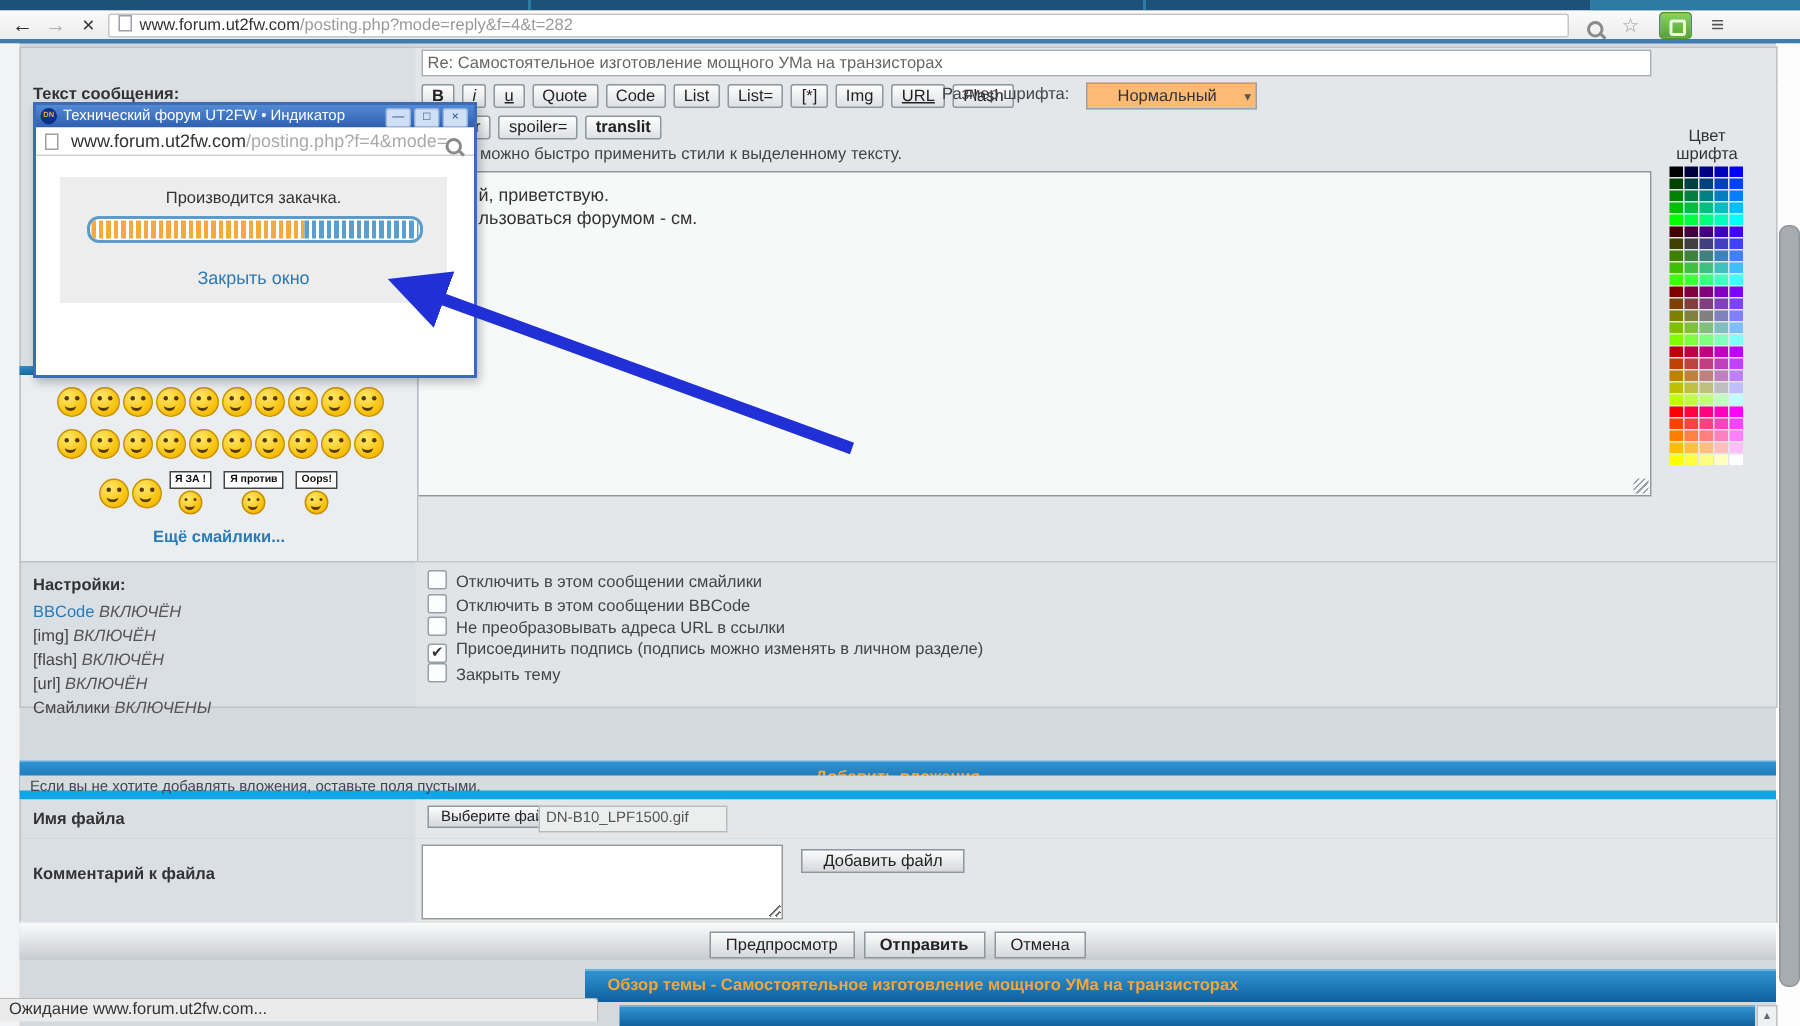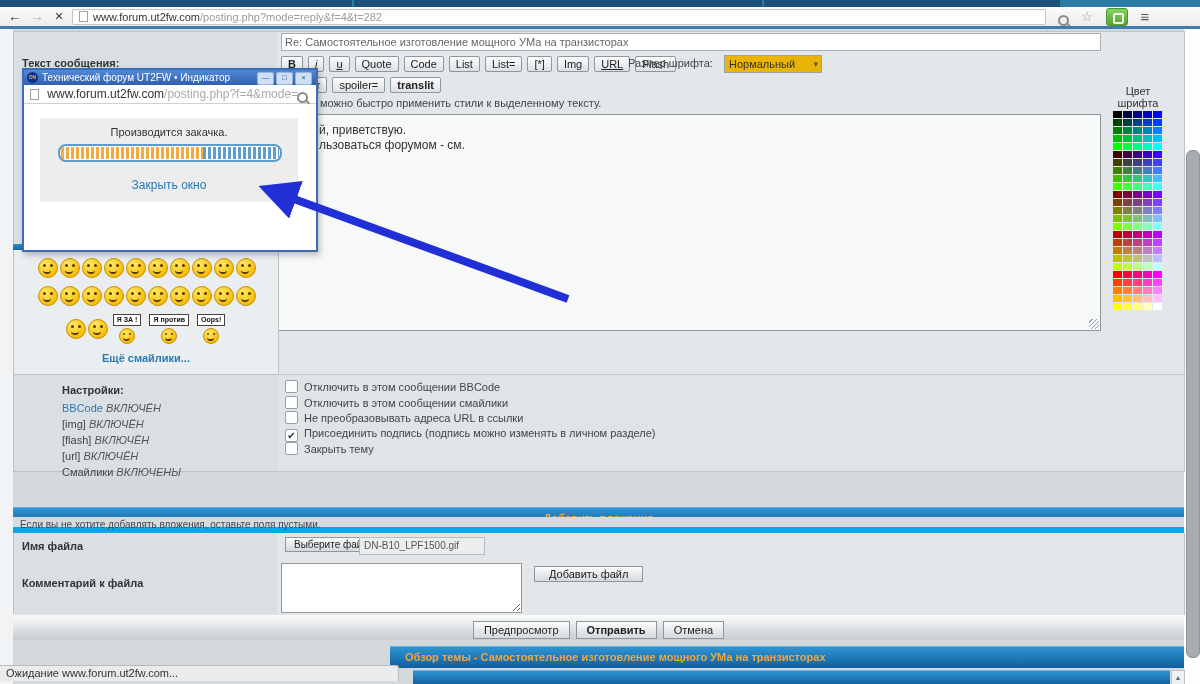--- a/index.html
+++ b/index.html
@@ -27,21 +27,21 @@
   .scrollthumb{left:1186px;top:150px;width:12px;height:506px;background:#a6acb0;border:1px solid #8f959a;border-radius:6px;}
   .cell-l{background:#dadfe3;border:1px solid #bcc2c6;}
   .cell-r{background:#e3e7ea;border:1px solid #bcc2c6;border-left:none;}
   .lbl{font-size:11px;font-weight:bold;color:#333;}
   .smalltxt{font-size:11px;color:#444;}
 
   .subj-input{left:281px;top:33px;width:812px;height:14px;border:1px solid #a8aeb2;background:#fff;font-size:11px;color:#666;padding:1px 3px;font-family:"Liberation Sans",sans-serif;}
 
   .tbtn{display:inline-block;border:1px solid #8d979e;background:linear-gradient(#fdfdfd,#dde1e4);border-radius:2px;padding:1px 6px;font-size:11px;line-height:12px;color:#222;}
   .tbtn.bold{font-weight:bold;}.tbtn.italic{font-style:italic;}.tbtn.underline{text-decoration:underline;}
-  .selectbox{left:724px;top:55px;width:92px;height:16px;background:#eab308;border:1px solid #9aa2a8;font-size:11px;line-height:16px;color:#333;padding-left:4px;}
+  .selectbox{left:724px;top:55px;width:92px;height:16px;background:#fdba74;border:1px solid #9aa2a8;font-size:11px;line-height:16px;color:#333;padding-left:20px;}
   .selarrow{position:absolute;right:3px;top:0;font-size:9px;color:#555;}
 
   .msgarea{left:278px;top:114px;width:821px;height:215px;background:#f7f9f9;border:1px solid #8f979c;font-size:12px;color:#333;line-height:15px;}
   .resize-handle{position:absolute;right:1px;bottom:1px;width:10px;height:10px;
      background:repeating-linear-gradient(135deg,transparent 0 2px,#9aa2a8 2px 3px);}
 
   .palette-label{left:1106px;top:85px;width:64px;text-align:center;font-size:11px;color:#333;line-height:12px;}
   .palette{left:1113px;top:110px;width:50px;}
   .prow{height:8px;line-height:0;}
   .pcell{display:inline-block;width:9px;height:7px;margin:1px 1px 0 0;}
@@ -184,36 +184,36 @@
 
   <div class="abs smileybar"></div>
   <div class="abs smilepanel">
     <div class="smrow" style="top:8px;"><span class="sm"></span><span class="sm"></span><span class="sm"></span><span class="sm"></span><span class="sm"></span><span class="sm"></span><span class="sm"></span><span class="sm"></span><span class="sm"></span><span class="sm"></span></div>
     <div class="smrow" style="top:36px;"><span class="sm"></span><span class="sm"></span><span class="sm"></span><span class="sm"></span><span class="sm"></span><span class="sm"></span><span class="sm"></span><span class="sm"></span><span class="sm"></span><span class="sm"></span></div>
     <div class="smrow" style="top:64px;"><span class="sm"></span><span class="sm"></span><span class="signwrap"><span class="sign">Я ЗА !</span><span class="sm small"></span></span><span class="signwrap"><span class="sign">Я против</span><span class="sm small"></span></span><span class="signwrap"><span class="sign">Oops!</span><span class="sm small"></span></span></div>
     <div class="morelink" style="top:102px;">Ещё смайлики...</div>
   </div>
 
   <div class="abs cell-l" style="left:13px;top:374px;width:264px;height:96px;">
-    <div style="padding:5px 0 0 8px;margin-left:40px;">
+    <div style="padding:5px 0 0 8px;">
       <span class="lbl">Настройки:</span>
       <div>
           <div class="optline"><span class="optlink">BBCode</span> <span class="optstatus">ВКЛЮЧЁН</span></div>
           <div class="optline"><span>[img]</span> <span class="optstatus">ВКЛЮЧЁН</span></div>
           <div class="optline"><span>[flash]</span> <span class="optstatus">ВКЛЮЧЁН</span></div>
           <div class="optline"><span>[url]</span> <span class="optstatus">ВКЛЮЧЁН</span></div>
           <div class="optline"><span>Смайлики</span> <span class="optstatus">ВКЛЮЧЕНЫ</span></div>
         </div>
     </div>
   </div>
 
   <div class="abs" style="left:277px;top:374px;width:907px;height:96px;background:#e0e4e7;border:1px solid #c3c9cd;border-left:none;">
     <div style="padding:5px 0 0 8px;">
+        <div class="cbrow"><span class="cb"></span><span>Отключить в этом сообщении смайлики</span></div>
         <div class="cbrow"><span class="cb"></span><span>Отключить в этом сообщении BBCode</span></div>
-        <div class="cbrow"><span class="cb"></span><span>Отключить в этом сообщении смайлики</span></div>
         <div class="cbrow"><span class="cb"></span><span>Не преобразовывать адреса URL в ссылки</span></div>
         <div class="cbrow"><span class="cb">✔</span><span>Присоединить подпись (подпись можно изменять в личном разделе)</span></div>
         <div class="cbrow"><span class="cb"></span><span>Закрыть тему</span></div>
       </div>
   </div>
 
 
   <div class="abs bluebar" style="left:13px;top:497px;width:1171px;height:20px;text-align:center;line-height:20px;margin-top:10px;">
     <span>Добавить вложения</span>
   </div>

